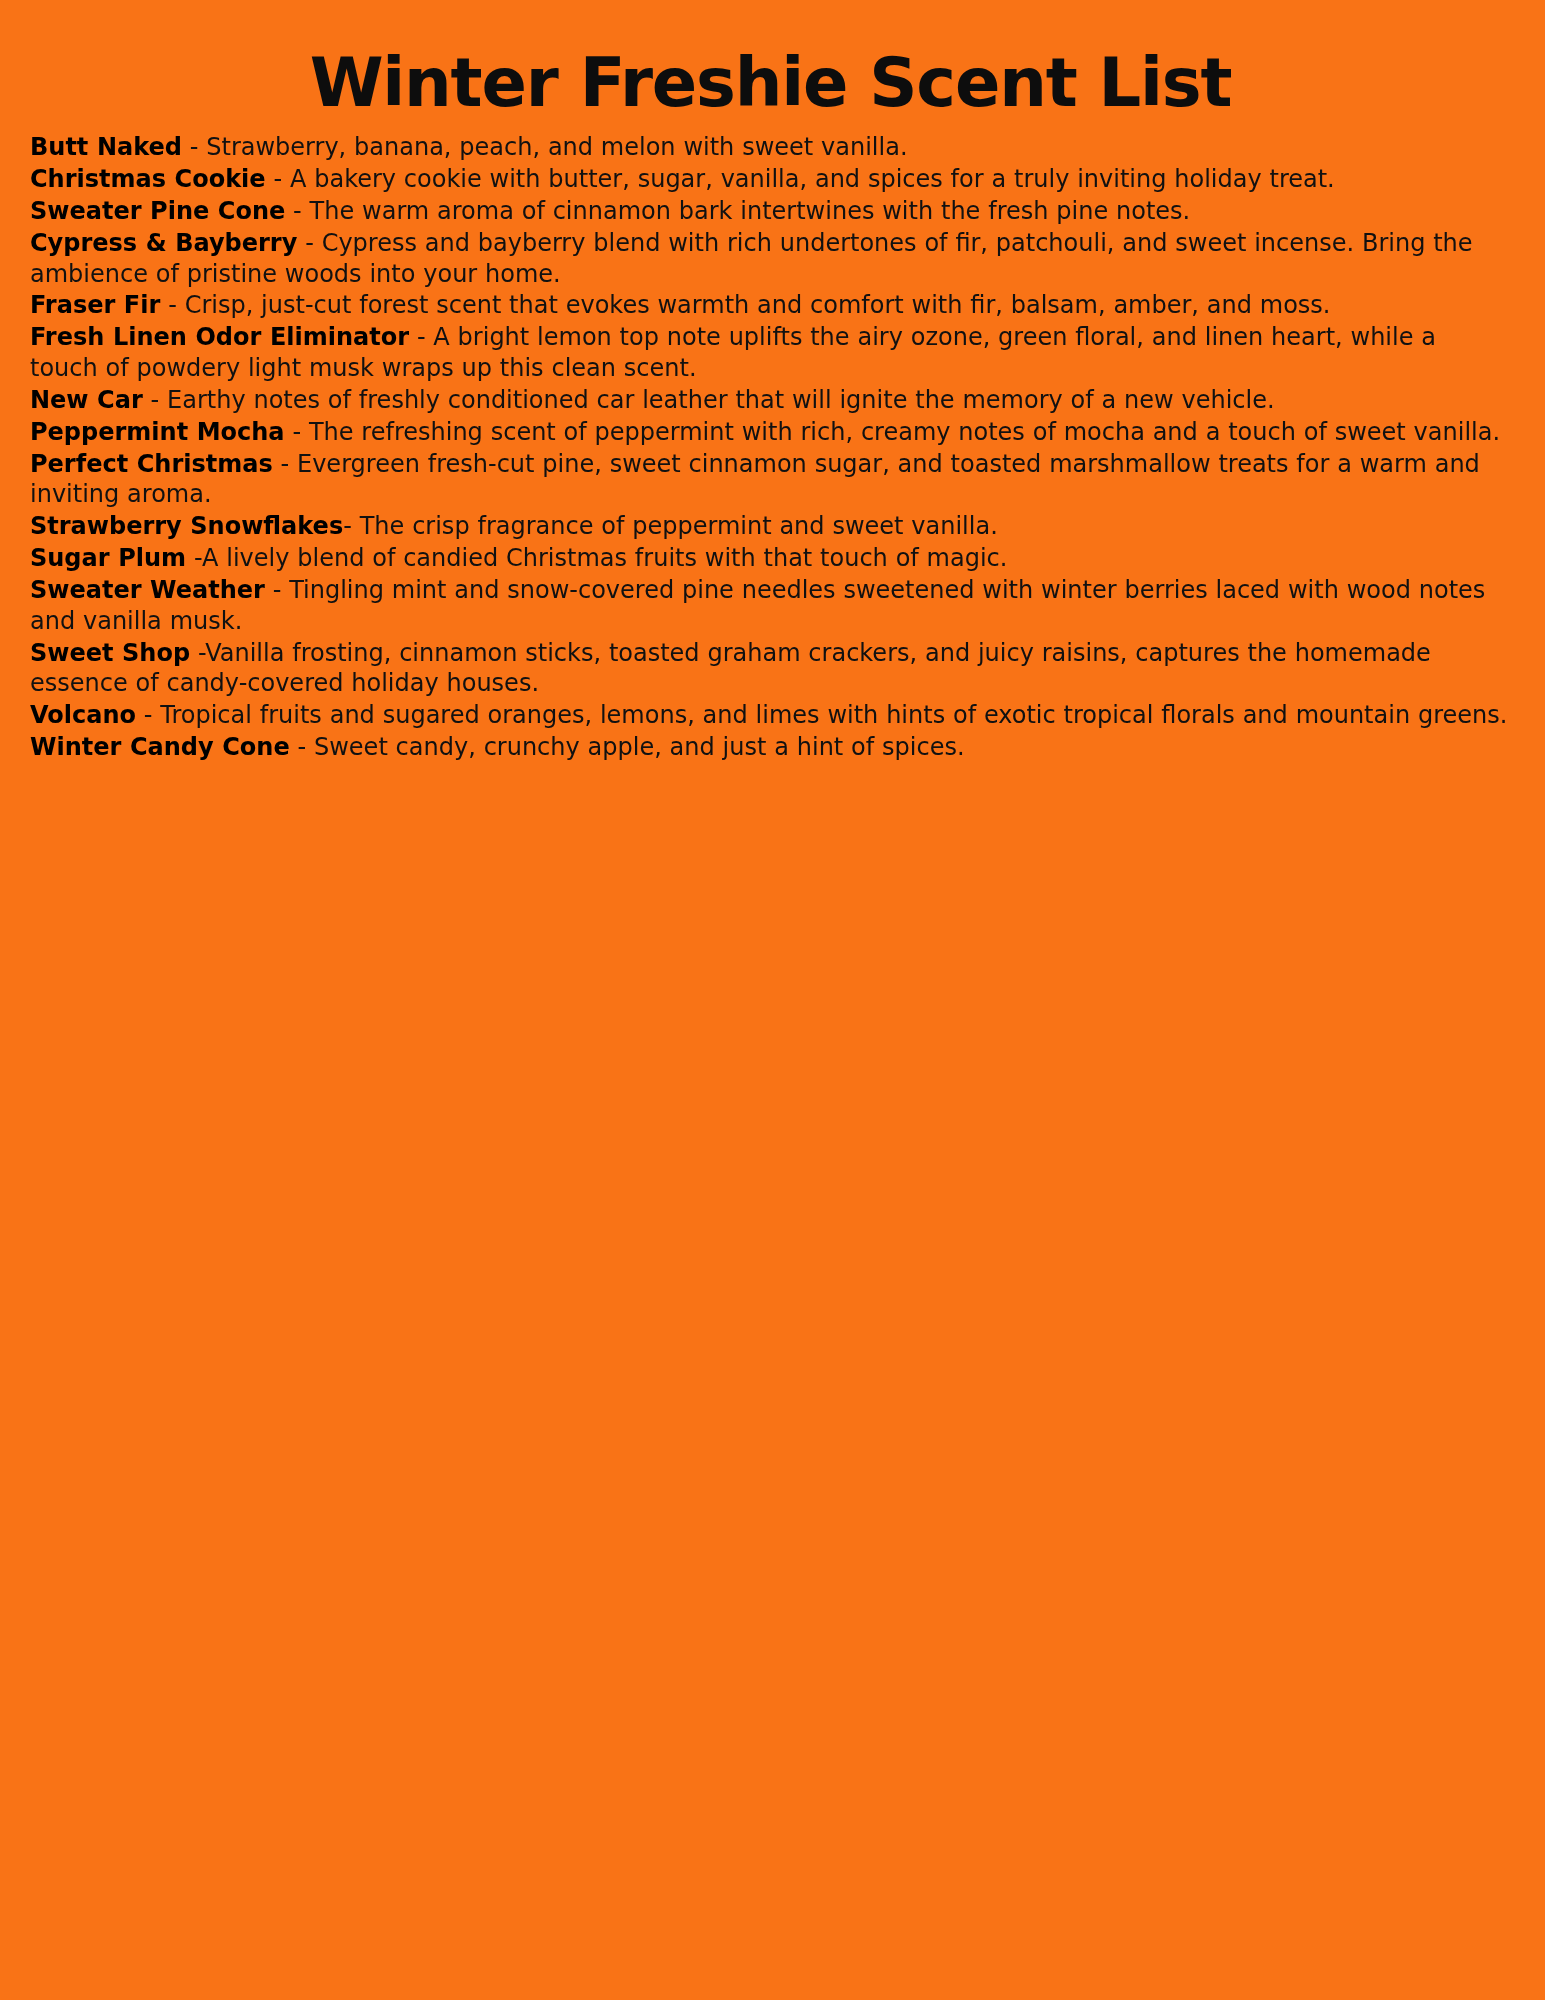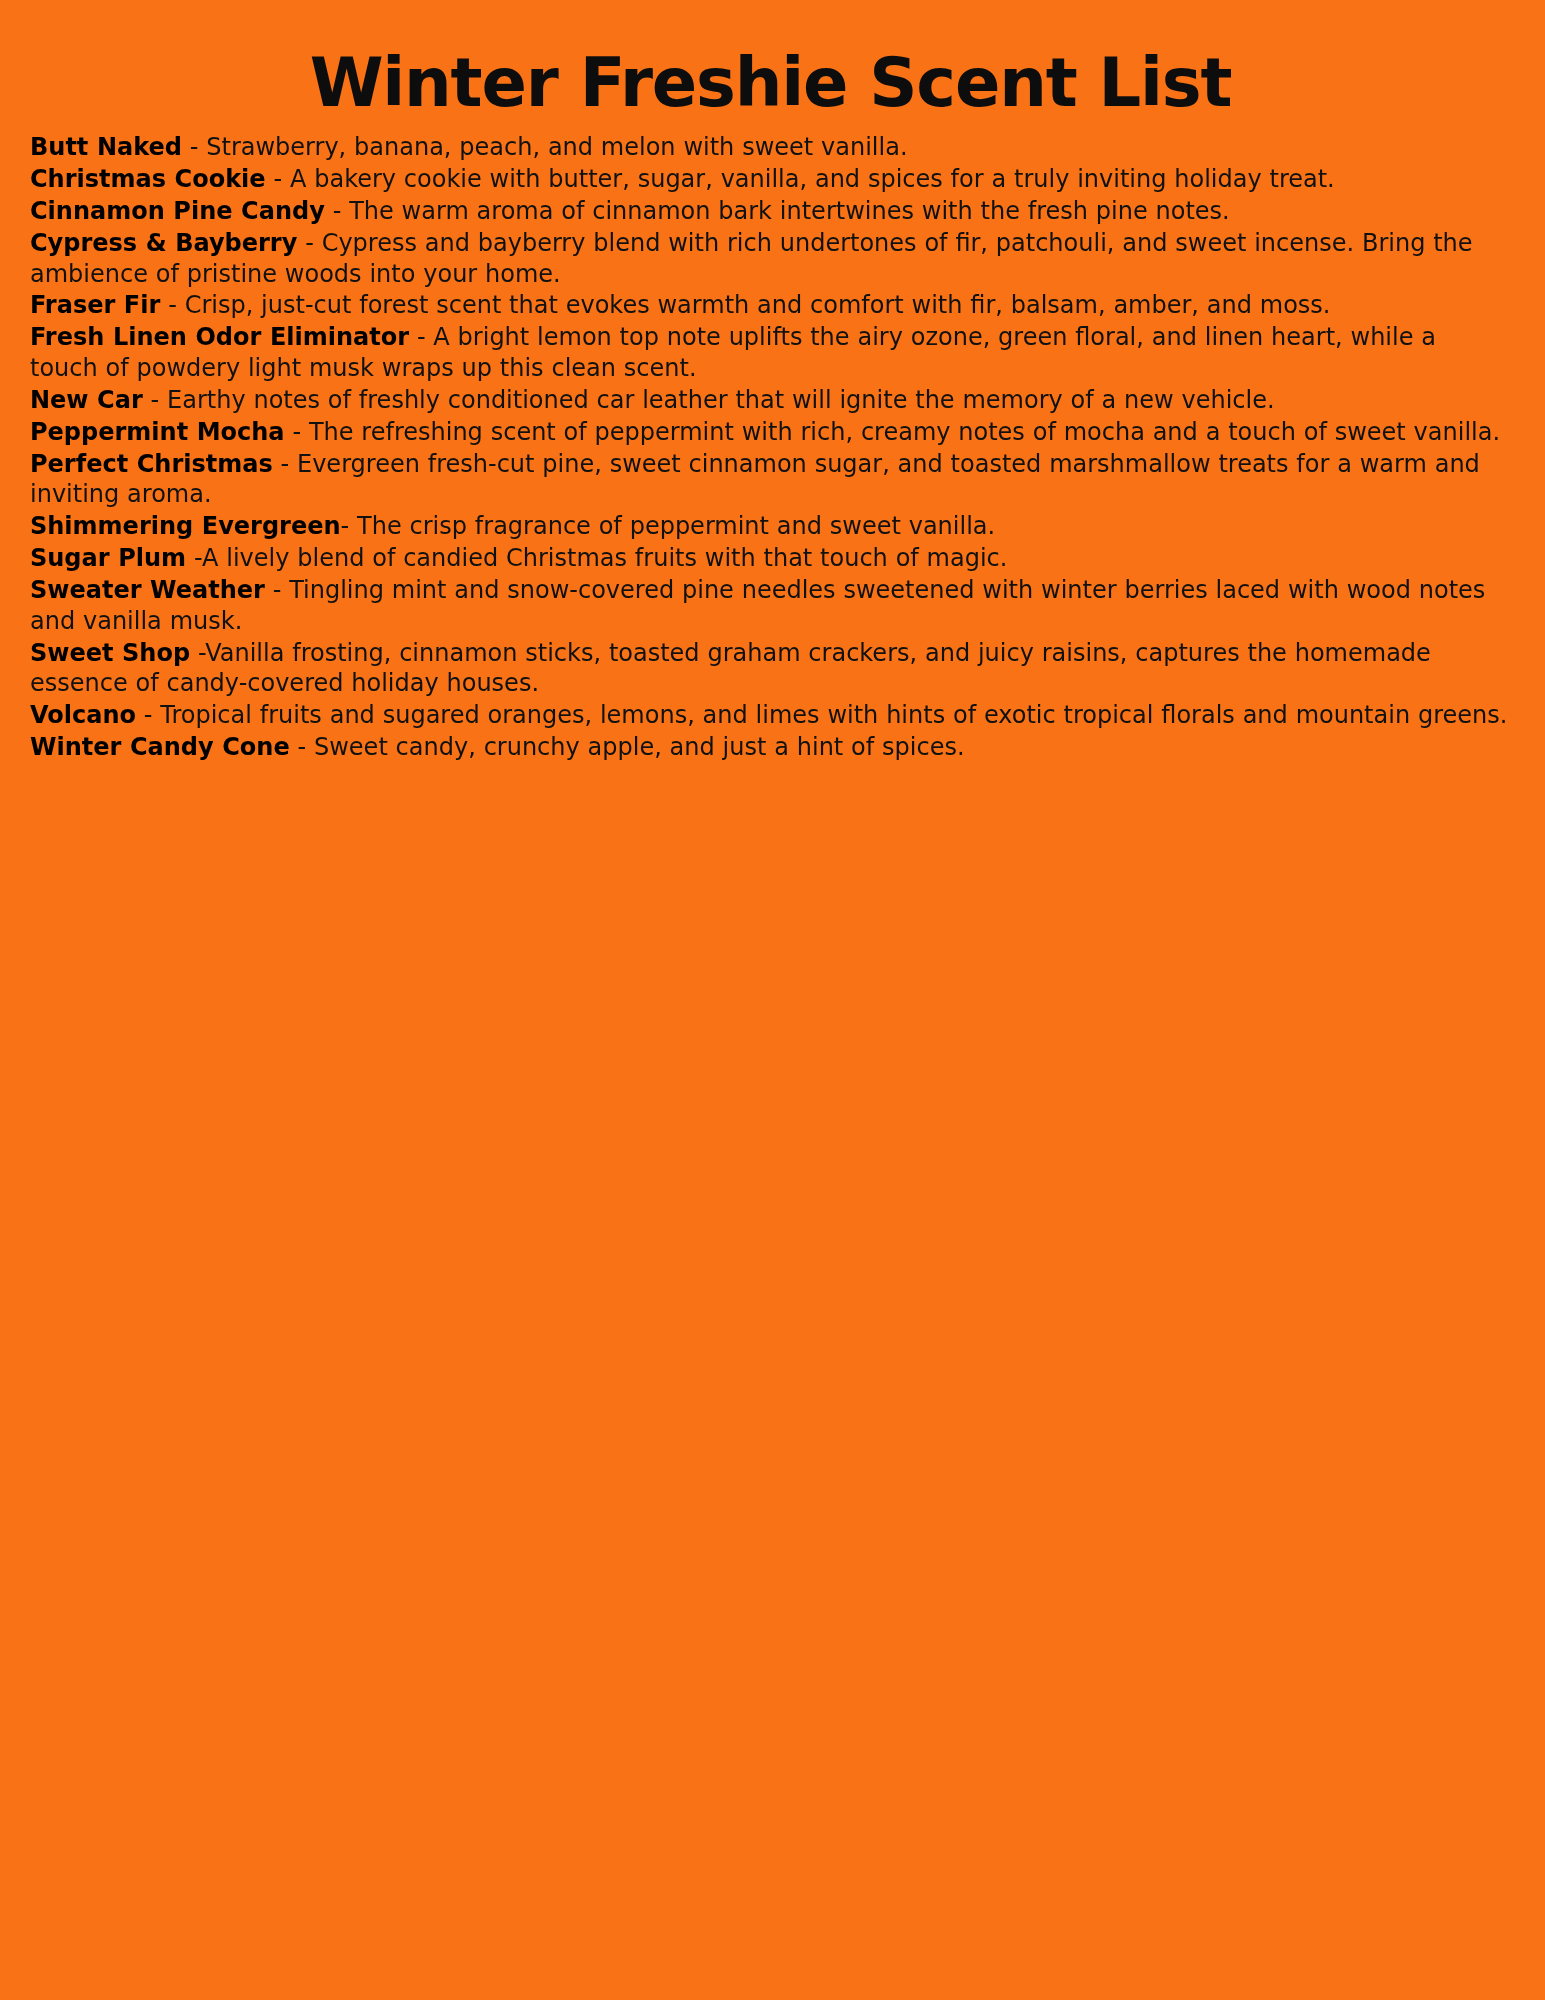--- a/index.html
+++ b/index.html
@@ -54,27 +54,27 @@
   }
 </style>
 </head>
 <body>
 
 <div class="page">
   <h1 class="doc-title">Winter Freshie Scent List</h1>
   <ul class="scent-list" id="scent-list">
       <li class="scent-item"><span class="scent-name">Butt Naked</span><span class="scent-desc"> - Strawberry, banana, peach, and melon with sweet vanilla.</span></li>
       <li class="scent-item"><span class="scent-name">Christmas Cookie</span><span class="scent-desc"> - A bakery cookie with butter, sugar, vanilla, and spices for a truly inviting holiday treat.</span></li>
-      <li class="scent-item"><span class="scent-name">Cinnamon Pine Candy</span><span class="scent-desc"> - The warm aroma of cinnamon bark intertwines with the fresh pine notes.</span></li>
+      <li class="scent-item"><span class="scent-name">Sweater Pine Cone</span><span class="scent-desc"> - The warm aroma of cinnamon bark intertwines with the fresh pine notes.</span></li>
       <li class="scent-item"><span class="scent-name">Cypress &amp; Bayberry</span><span class="scent-desc"> - Cypress and bayberry blend with rich undertones of fir, patchouli, and sweet incense. Bring the ambience of pristine woods into your home.</span></li>
       <li class="scent-item"><span class="scent-name">Fraser Fir</span><span class="scent-desc"> - Crisp, just-cut forest scent that evokes warmth and comfort with fir, balsam, amber, and moss.</span></li>
       <li class="scent-item"><span class="scent-name">Fresh Linen Odor Eliminator</span><span class="scent-desc"> - A bright lemon top note uplifts the airy ozone, green floral, and linen heart, while a touch of powdery light musk wraps up this clean scent.</span></li>
       <li class="scent-item"><span class="scent-name">New Car</span><span class="scent-desc"> - Earthy notes of freshly conditioned car leather that will ignite the memory of a new vehicle.</span></li>
       <li class="scent-item"><span class="scent-name">Peppermint Mocha</span><span class="scent-desc"> - The refreshing scent of peppermint with rich, creamy notes of mocha and a touch of sweet vanilla.</span></li>
       <li class="scent-item"><span class="scent-name">Perfect Christmas</span><span class="scent-desc"> - Evergreen fresh-cut pine, sweet cinnamon sugar, and toasted marshmallow treats for a warm and inviting aroma.</span></li>
-      <li class="scent-item"><span class="scent-name">Shimmering Evergreen</span><span class="scent-desc">- The crisp fragrance of peppermint and sweet vanilla.</span></li>
+      <li class="scent-item"><span class="scent-name">Strawberry Snowflakes</span><span class="scent-desc">- The crisp fragrance of peppermint and sweet vanilla.</span></li>
       <li class="scent-item"><span class="scent-name">Sugar Plum</span><span class="scent-desc"> -A lively blend of candied Christmas fruits with that touch of magic.</span></li>
       <li class="scent-item"><span class="scent-name">Sweater Weather</span><span class="scent-desc"> - Tingling mint and snow-covered pine needles sweetened with winter berries laced with wood notes and vanilla musk.</span></li>
       <li class="scent-item"><span class="scent-name">Sweet Shop</span><span class="scent-desc"> -Vanilla frosting, cinnamon sticks, toasted graham crackers, and juicy raisins, captures the homemade essence of candy-covered holiday houses.</span></li>
       <li class="scent-item"><span class="scent-name">Volcano</span><span class="scent-desc"> - Tropical fruits and sugared oranges, lemons, and limes with hints of exotic tropical florals and mountain greens.</span></li>
       <li class="scent-item"><span class="scent-name">Winter Candy Cone</span><span class="scent-desc"> - Sweet candy, crunchy apple, and just a hint of spices.</span></li>
     </ul>
 </div>
 
 </body></html>

